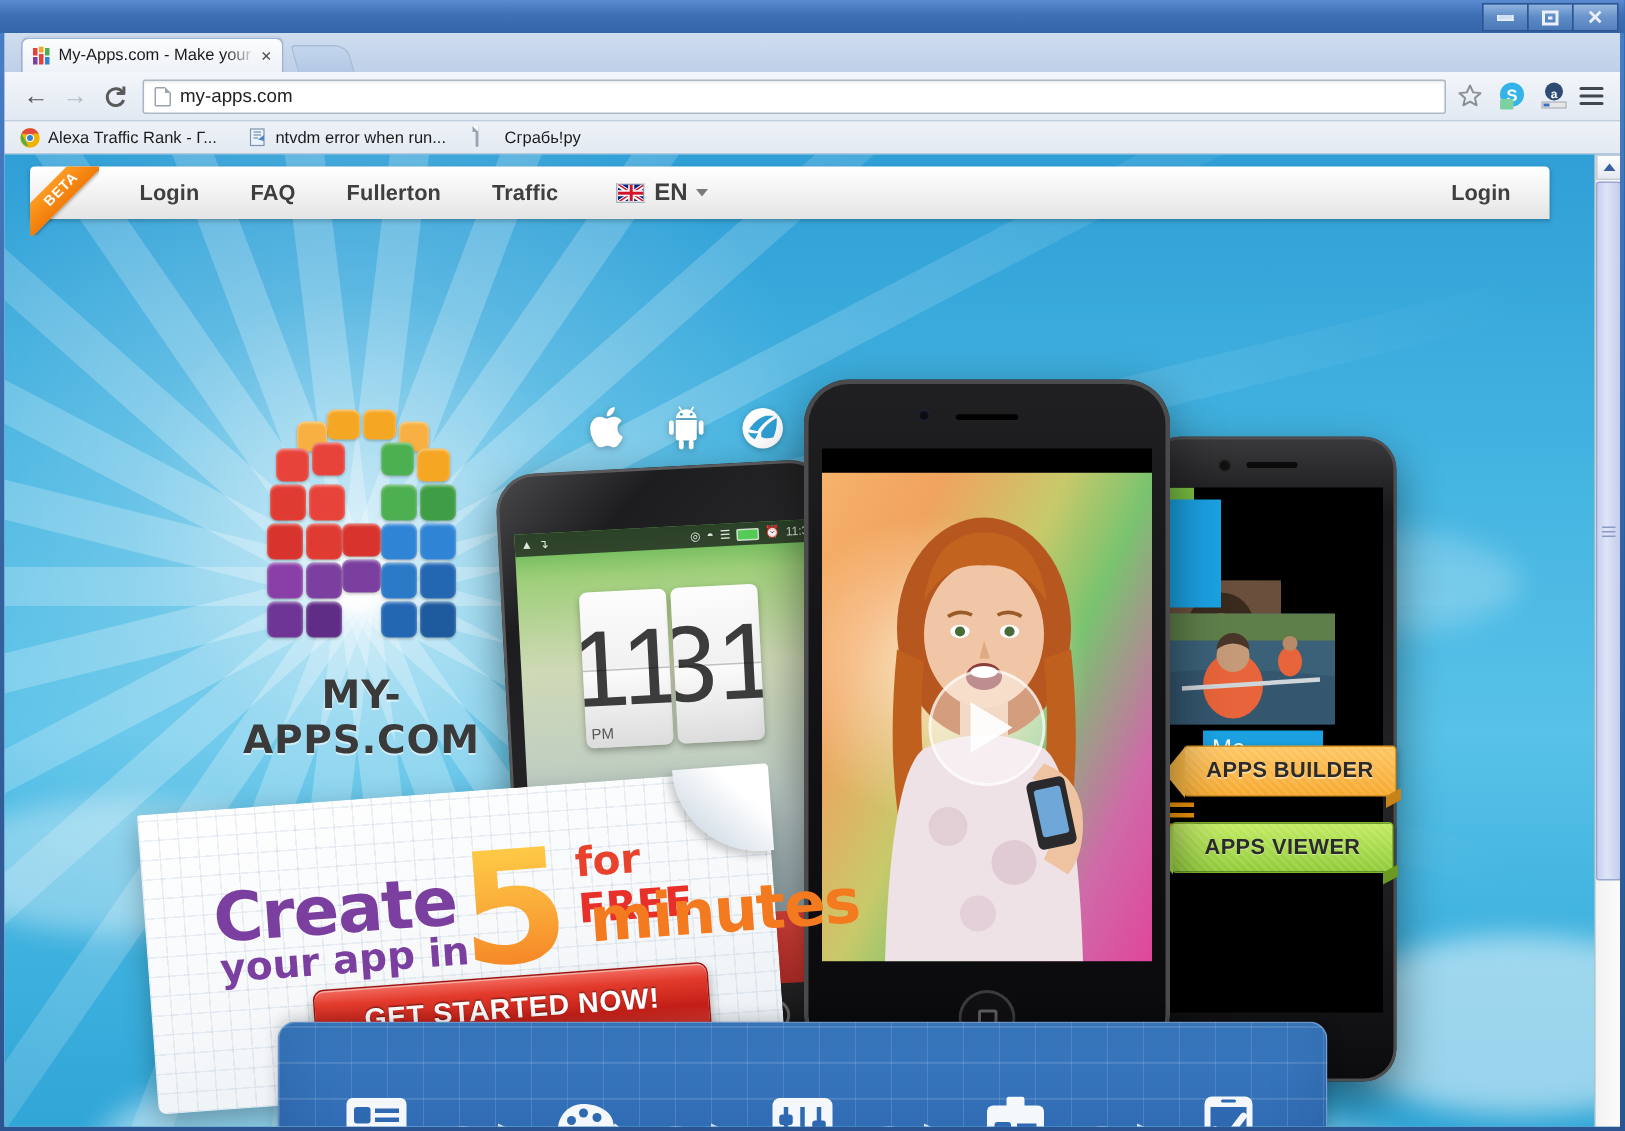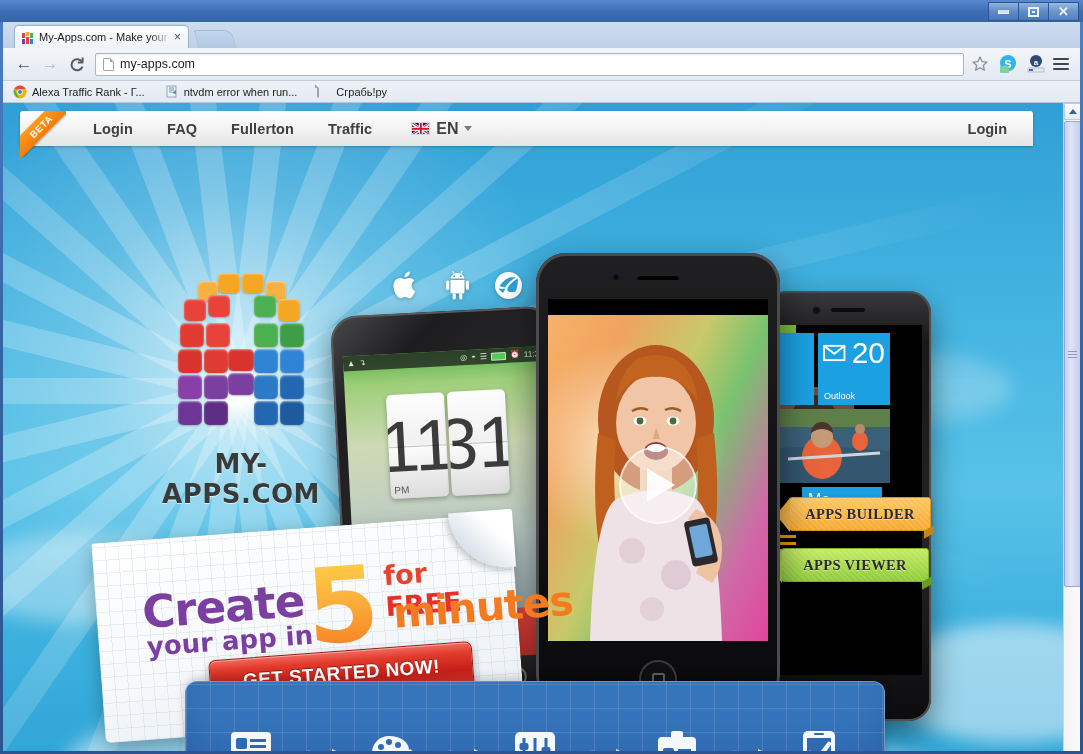--- a/index.html
+++ b/index.html
@@ -320,21 +320,20 @@
   .orangebars { position:absolute; left:2px; top:210px; width:20px; }
   .orangebars i { display:block; height:3px; background:#f09609; margin-bottom:4px; }
 
   
   .ribbon {
     position: absolute; height: 34px; display: flex; align-items: center; justify-content: center;
     font-size: 14.5px; font-weight: bold; color: #2b2b2b; letter-spacing: .3px;
     box-shadow: 0 2px 5px rgba(0,0,0,.35);
     cursor: pointer;
     text-shadow: 0 1px 0 rgba(255,255,255,.45);
-    font-family: Liberation Serif, serif;
   }
   #ribBuilder {
     left: 786px; top: 254px; width: 142px;
     background: repeating-linear-gradient(45deg, rgba(255,255,255,.10) 0 2px, rgba(0,0,0,0) 2px 4px), linear-gradient(180deg,#ffc664 0%, #f6a92e 100%);
     border: 1px solid #d99522;
     border-radius: 3px;
   }
   #ribBuilder::before, #ribViewer::before {
     content:""; position:absolute; left:-14px; top:0; width:0; height:0;
     border-top: 17px solid transparent; border-bottom: 17px solid transparent;
@@ -758,30 +757,20 @@
               <div class="dockbtn">▦</div>
               <div class="dockbtn">+</div>
             </div>
           </div>
 
           <div id="wp">
             <div class="spk"></div>
             <div class="cam"></div>
             <div id="wpscreen">
               <div id="tileLeft" class="tile"></div>
-              <div id="tileOutlook" class="tile">
-                <div class="row">
-                  <svg width="34" height="24" viewBox="0 0 34 24">
-                    <rect x="1.5" y="2.5" width="27" height="19" fill="none" stroke="#fff" stroke-width="2.4"></rect>
-                    <path d="M2.5 3.5 L15 13 L27.5 3.5" fill="none" stroke="#fff" stroke-width="2.4"></path>
-                  </svg>
-                  <span class="cnt">20</span>
-                </div>
-                <span class="nm">Outlook</span>
-              </div>
               <div id="tilePhoto" class="tile">
                 <svg width="116" height="74" viewBox="0 0 116 74">
                   <rect width="116" height="74" fill="#3d6379"></rect>
                   <rect y="0" width="116" height="22" fill="#5e7f4a"></rect>
                   <rect y="18" width="116" height="56" fill="#3b6179"></rect>
                   <path d="M0 40 Q40 34 116 42 L116 74 L0 74 Z" fill="#34566e"></path>
                   <ellipse cx="48" cy="48" rx="20" ry="22" fill="#e8643a"></ellipse>
                   <circle cx="48" cy="28" r="11" fill="#c59a78"></circle>
                   <path d="M37 24 a11 11 0 0 1 22 0 q-11 -8 -22 0z" fill="#4a3628"></path>
                   <ellipse cx="86" cy="32" rx="8" ry="10" fill="#e8643a"></ellipse>

